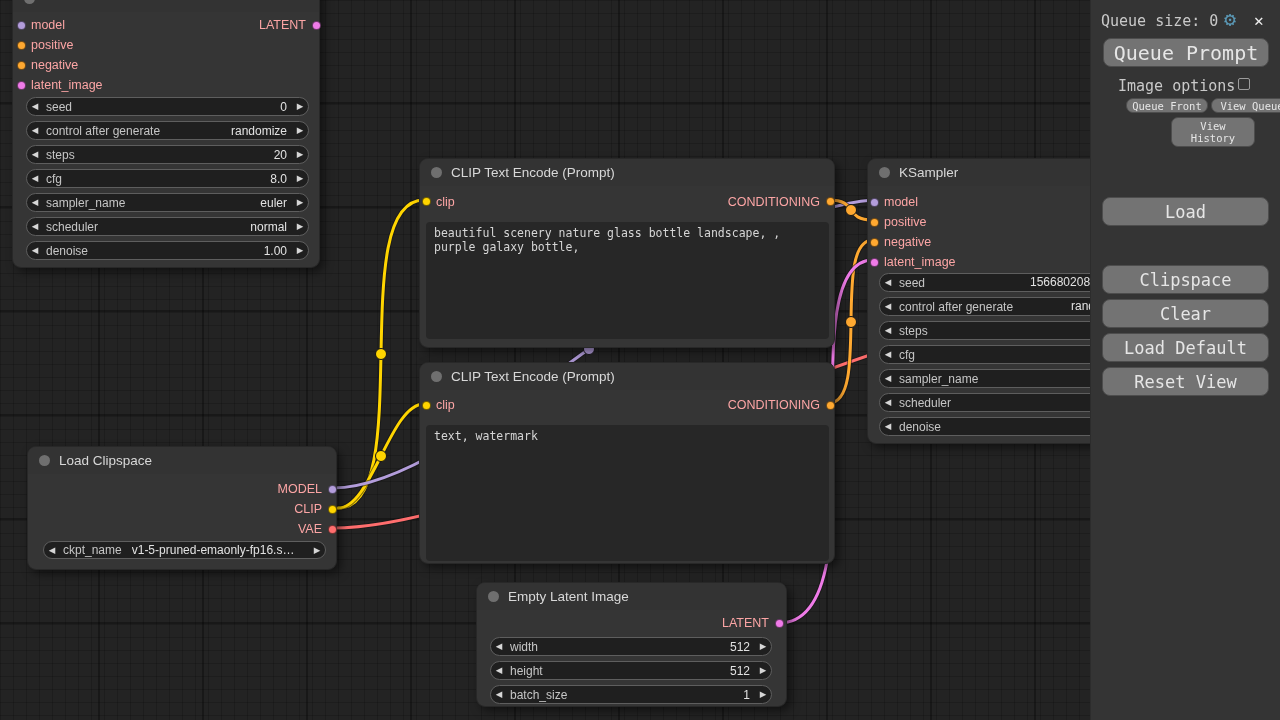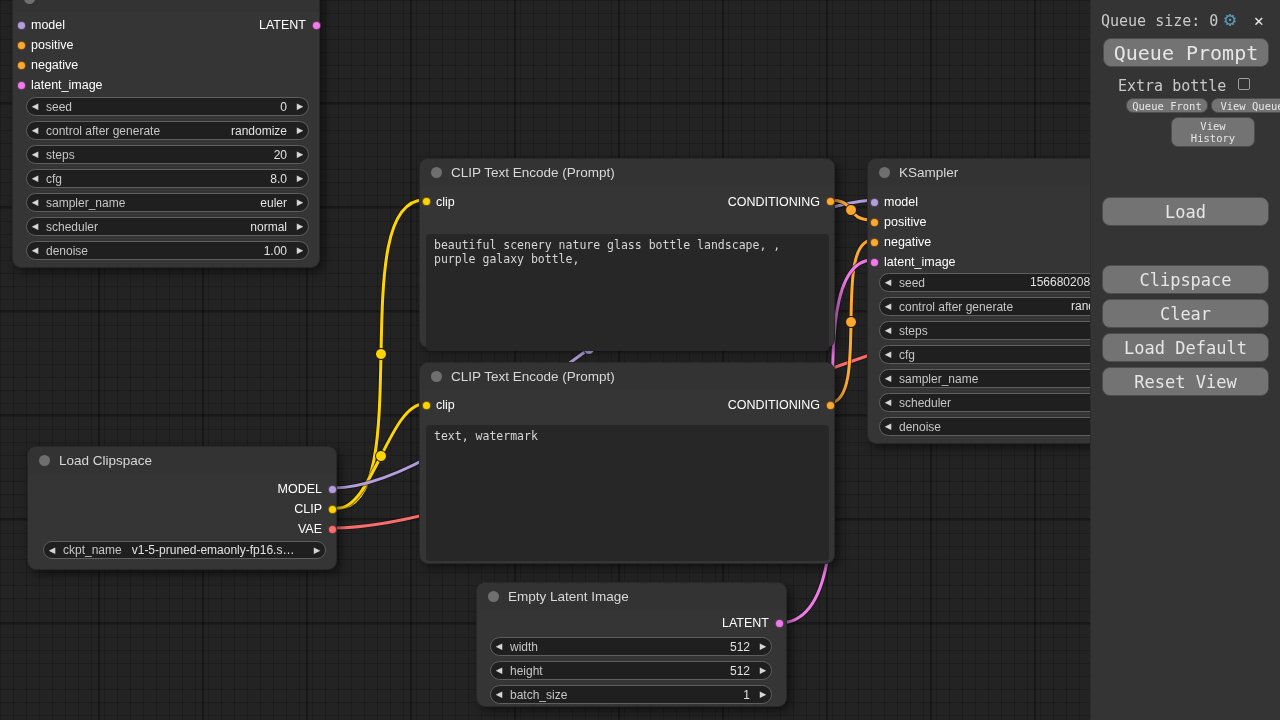--- a/index.html
+++ b/index.html
@@ -27,21 +27,21 @@
     border-radius:9px;
     box-shadow:4px 4px 10px rgba(0,0,0,0.5);
   }
   .ntitle {
     position:absolute; left:0; top:0; right:0; height:27px;
     background:#333333; border-radius:8px 8px 0 0;
     display:flex; align-items:center; gap:9px; padding-left:11px;
     color:#d8d8d8; font-size:13.5px;
   }
   .tdot { width:11px; height:11px; border-radius:50%; background:#6f6f6f; flex:0 0 auto; }
-  .slot { position:absolute; height:16px; display:flex; align-items:center; color:#ffffff; font-size:12.5px; }
+  .slot { position:absolute; height:16px; display:flex; align-items:center; color:#fca5a5; font-size:12.5px; }
   .sdot { position:absolute; width:9px; height:9px; border-radius:50%; border:1px solid rgba(0,0,0,.55); }
   .out { justify-content:flex-end; text-align:right; }
 
   .widget {
     position:absolute; height:19px;
     background:#1f1f1f; border:1px solid #5e5e5e; border-radius:10px;
     display:flex; align-items:center; overflow:hidden;
     color:#c6c6c6; font-size:12px;
   }
   .warrow { width:16px; flex:0 0 auto; text-align:center; font-size:8.5px; color:#d6d6d6; line-height:17px; }
@@ -170,21 +170,21 @@
 
 <div class="node" style="left:419px; top:158px; width:416px; height:190px;">
   <div class="ntitle">
       <span class="tdot"></span>
       <span>CLIP Text Encode (Prompt)</span>
     </div>
   <span class="sdot" style="left: 1.5px; top: 38px; background: rgb(255, 213, 0);"></span>
   <div class="slot" style="left:16px; top:34.5px;">clip</div>
   <span class="sdot" style="left: 405.5px; top: 38px; background: rgb(255, 169, 49);"></span>
   <div class="slot out" style="left:260px; top:34.5px; width:140px;">CONDITIONING</div>
-  <div class="ptext" style="left:6px; top:63px; width:403px; height:117px;margin-top:12px;">beautiful scenery nature glass bottle landscape, , purple galaxy bottle,</div>
+  <div class="ptext" style="left:6px; top:63px; width:403px; height:117px;">beautiful scenery nature glass bottle landscape, , purple galaxy bottle,</div>
 </div>
 
 <div class="node" style="left:419px; top:362px; width:416px; height:202px;">
   <div class="ntitle">
       <span class="tdot"></span>
       <span>CLIP Text Encode (Prompt)</span>
     </div>
   <span class="sdot" style="left: 1.5px; top: 37.5px; background: rgb(255, 213, 0);"></span>
   <div class="slot" style="left:16px; top:34px;">clip</div>
   <span class="sdot" style="left: 405.5px; top: 37.5px; background: rgb(255, 169, 49);"></span>
@@ -284,21 +284,21 @@
   </div>
 </div>
 
 <div class="sidebar">
   <span class="sb-abs qsize" style="left:10px; top:12px;">Queue size: 0</span>
   <span class="sb-abs gear" style="left: 133px; top: 9px; color: rgb(91, 154, 184);">⚙</span>
   <span class="sb-abs xclose" style="left:163px; top:11px;">✕</span>
 
   <div class="btn" style="left:12px; top:38px; width:166px; height:29px; font-size:20px;">Queue Prompt</div>
 
-  <span class="sb-abs" style="left:27px; top:77px; font-size:15px; color:#c9c9c9;">Extra bottle</span>
+  <span class="sb-abs" style="left:27px; top:77px; font-size:15px; color:#c9c9c9;">Image options</span>
   <span class="chk" style="left:147px; top:78px;"></span>
 
   <div class="btn small" style="left:11px; top:98px; width:82px; height:15px;">Queue Front</div>
   <div class="btn small" style="left:96px; top:98px; width:82px; height:15px;">View Queue</div>
   <div class="btn small" style="left:56px; top:117px; width:84px; height:30px; line-height:12px;">View
 History</div>
 
   <div class="btn" style="left:11px; top:197px; width:167px; height:29px; font-size:17px;">Load</div>
   <div class="btn" style="left:11px; top:265px; width:167px; height:29px; font-size:17px;">Clipspace</div>
   <div class="btn" style="left:11px; top:299px; width:167px; height:29px; font-size:17px;">Clear</div>

